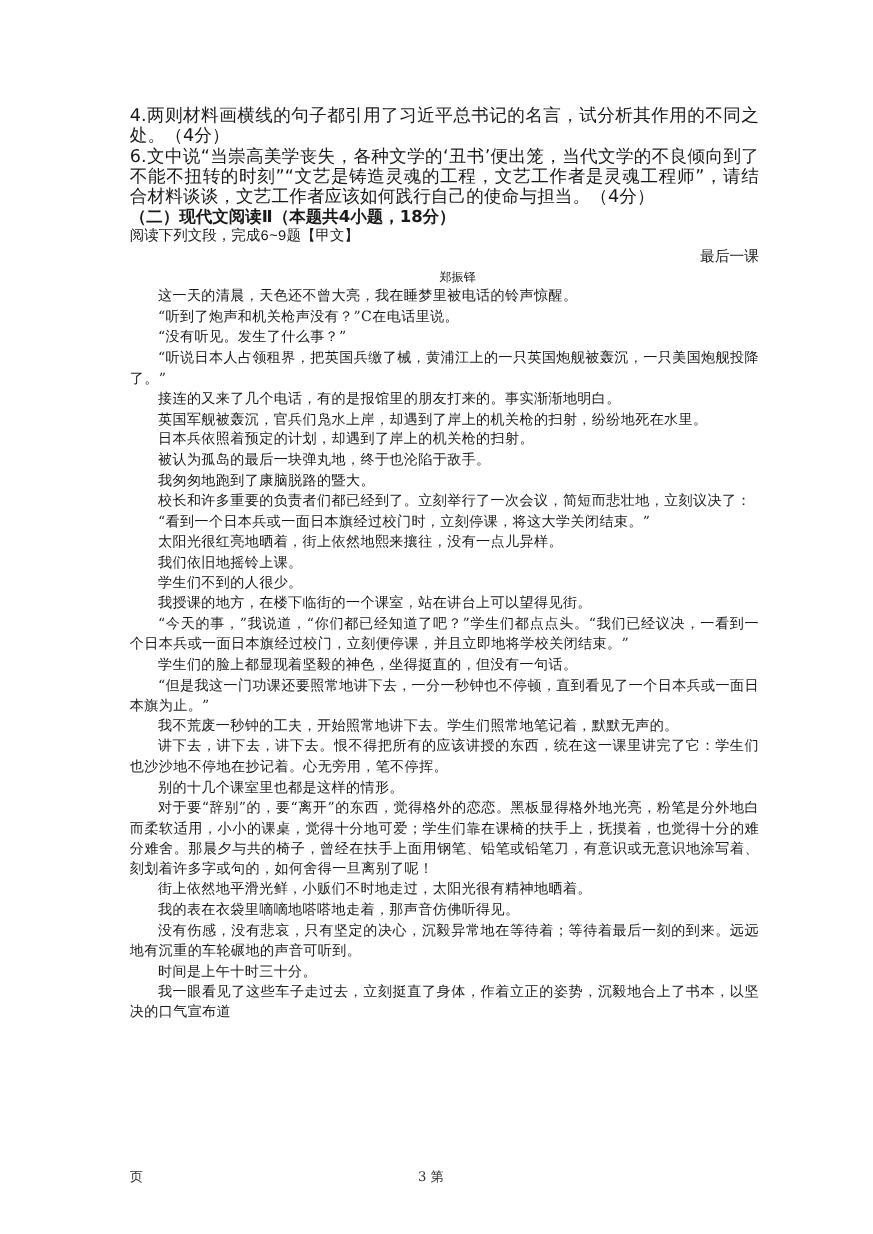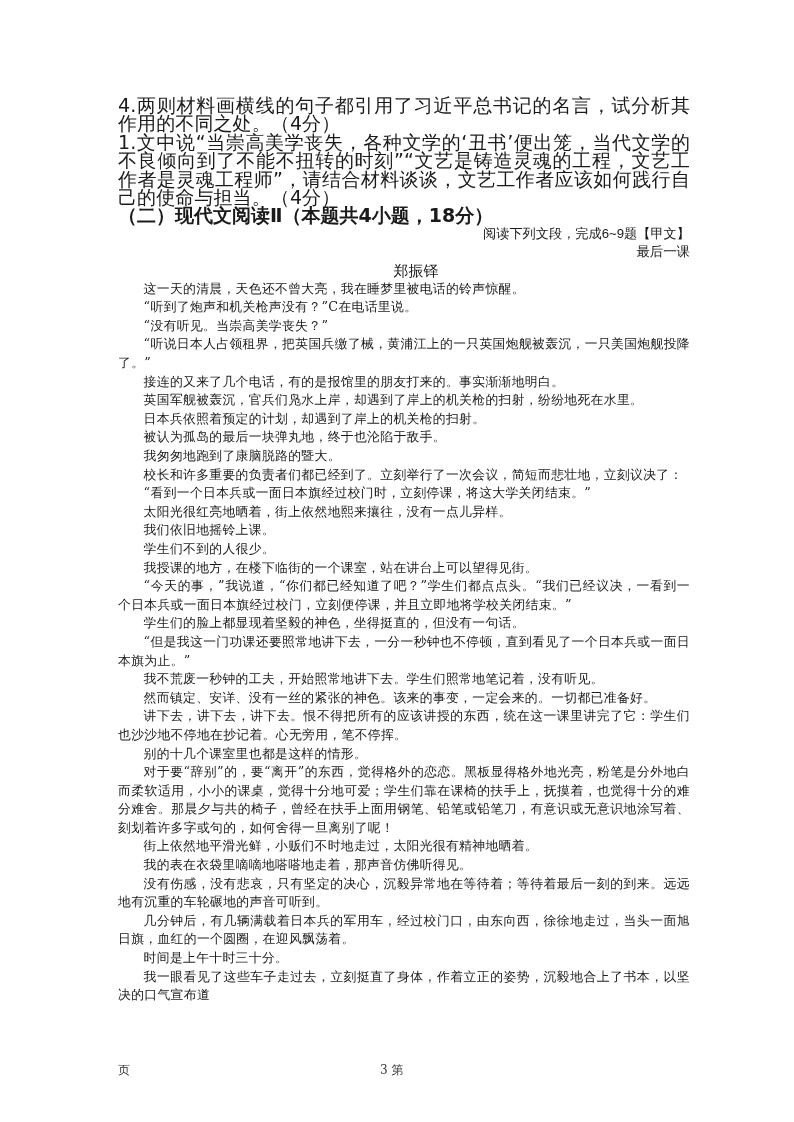--- a/index.html
+++ b/index.html
@@ -1,64 +1,62 @@
 <!DOCTYPE html>
 <html><head>
 <meta charset="utf-8">
 <style>
   html, body { margin: 0; padding: 0; background: #ffffff; }
   body { width: 794px; height: 1122px; position: relative; overflow: hidden; color: #1a1a1a; }
   .page { position: absolute; left: 118px; top: 96px; width: 572px; }
-  .q { font-family: "DejaVu Sans", sans-serif; font-size: 19px; line-height: 18.4px; margin: 0; text-align: justify; letter-spacing: 0.1px; }
-  .sec { font-family: "DejaVu Sans", sans-serif; font-size: 19px; line-height: 18.4px; font-weight: bold; margin: 0; }
-  .intro { font-family: Liberation Sans, sans-serif; font-size: 13.2px; line-height: 18.4px; margin: 0; text-align: right; }
+  .q { font-family: "DejaVu Sans", sans-serif; font-size: 16px; line-height: 18.4px; margin: 0; text-align: justify; letter-spacing: 0.1px; }
+  .sec { font-family: "DejaVu Sans", sans-serif; font-size: 15px; line-height: 18.4px; font-weight: bold; margin: 0; }
+  .intro { font-family: Liberation Mono, monospace; font-size: 13.2px; line-height: 18.4px; margin: 0; }
   .title { font-family: "DejaVu Serif", serif; font-size: 13.4px; line-height: 18.4px; text-align: right; margin: 0; padding-left: 20px; }
-  .author { font-family: "DejaVu Serif", serif; font-size: 15px; line-height: 18px; text-align: center; margin: 0; padding-left: 24px; }
+  .author { font-family: "DejaVu Serif", serif; font-size: 11px; line-height: 18px; text-align: center; margin: 0; padding-left: 24px; }
   .p { font-family: "DejaVu Serif", serif; font-size: 12.8px; line-height: 18.6px; margin: 0; text-indent: 2em; text-align: justify; letter-spacing: 0.35px; }
   .footer { position: absolute; top: 1062px; font-family: "DejaVu Serif", serif; font-size: 12px; color: #333; }
   .footer-left { left: 118px; }
   .footer-right { left: 380px; }
 </style>
 </head>
 <body>
 
 <div class="page">
   <p class="q">4.两则材料画横线的句子都引用了习近平总书记的名言，试分析其作用的不同之处。（4分）</p>
-  <p class="q">1.文中说“当崇高美学丧失，各种文学的‘丑书’便出笼，当代文学的不良倾向到了不能不扭转的时刻”“文艺是铸造灵魂的工程，文艺工作者是灵魂工程师”，请结合材料谈谈，文艺工作者应该如何践行自己的使命与担当。（4分）</p>
+  <p class="q">6.文中说“当崇高美学丧失，各种文学的‘丑书’便出笼，当代文学的不良倾向到了不能不扭转的时刻”“文艺是铸造灵魂的工程，文艺工作者是灵魂工程师”，请结合材料谈谈，文艺工作者应该如何践行自己的使命与担当。（4分）</p>
   <p class="sec">（二）现代文阅读Ⅱ（本题共4小题，18分）</p>
   <p class="intro">阅读下列文段，完成6~9题【甲文】</p>
   <p class="title">最后一课</p>
   <p class="author">郑振铎</p>
   <div>
     <p class="p">这一天的清晨，天色还不曾大亮，我在睡梦里被电话的铃声惊醒。</p>
     <p class="p">“听到了炮声和机关枪声没有？”C在电话里说。</p>
-    <p class="p">“没有听见。当崇高美学丧失？”</p>
+    <p class="p">“没有听见。发生了什么事？”</p>
     <p class="p">“听说日本人占领租界，把英国兵缴了械，黄浦江上的一只英国炮舰被轰沉，一只美国炮舰投降了。”</p>
     <p class="p">接连的又来了几个电话，有的是报馆里的朋友打来的。事实渐渐地明白。</p>
     <p class="p">英国军舰被轰沉，官兵们凫水上岸，却遇到了岸上的机关枪的扫射，纷纷地死在水里。</p>
     <p class="p">日本兵依照着预定的计划，却遇到了岸上的机关枪的扫射。</p>
     <p class="p">被认为孤岛的最后一块弹丸地，终于也沦陷于敌手。</p>
     <p class="p">我匆匆地跑到了康脑脱路的暨大。</p>
     <p class="p">校长和许多重要的负责者们都已经到了。立刻举行了一次会议，简短而悲壮地，立刻议决了：</p>
     <p class="p">“看到一个日本兵或一面日本旗经过校门时，立刻停课，将这大学关闭结束。”</p>
     <p class="p">太阳光很红亮地晒着，街上依然地熙来攘往，没有一点儿异样。</p>
     <p class="p">我们依旧地摇铃上课。</p>
     <p class="p">学生们不到的人很少。</p>
     <p class="p">我授课的地方，在楼下临街的一个课室，站在讲台上可以望得见街。</p>
     <p class="p">“今天的事，”我说道，“你们都已经知道了吧？”学生们都点点头。“我们已经议决，一看到一个日本兵或一面日本旗经过校门，立刻便停课，并且立即地将学校关闭结束。”</p>
     <p class="p">学生们的脸上都显现着坚毅的神色，坐得挺直的，但没有一句话。</p>
     <p class="p">“但是我这一门功课还要照常地讲下去，一分一秒钟也不停顿，直到看见了一个日本兵或一面日本旗为止。”</p>
-    <p class="p">我不荒废一秒钟的工夫，开始照常地讲下去。学生们照常地笔记着，没有听见。</p>
-    <p class="p">然而镇定、安详、没有一丝的紧张的神色。该来的事变，一定会来的。一切都已准备好。</p>
+    <p class="p">我不荒废一秒钟的工夫，开始照常地讲下去。学生们照常地笔记着，默默无声的。</p>
     <p class="p">讲下去，讲下去，讲下去。恨不得把所有的应该讲授的东西，统在这一课里讲完了它：学生们也沙沙地不停地在抄记着。心无旁用，笔不停挥。</p>
     <p class="p">别的十几个课室里也都是这样的情形。</p>
     <p class="p">对于要“辞别”的，要“离开”的东西，觉得格外的恋恋。黑板显得格外地光亮，粉笔是分外地白而柔软适用，小小的课桌，觉得十分地可爱；学生们靠在课椅的扶手上，抚摸着，也觉得十分的难分难舍。那晨夕与共的椅子，曾经在扶手上面用钢笔、铅笔或铅笔刀，有意识或无意识地涂写着、刻划着许多字或句的，如何舍得一旦离别了呢！</p>
     <p class="p">街上依然地平滑光鲜，小贩们不时地走过，太阳光很有精神地晒着。</p>
     <p class="p">我的表在衣袋里嘀嘀地嗒嗒地走着，那声音仿佛听得见。</p>
     <p class="p">没有伤感，没有悲哀，只有坚定的决心，沉毅异常地在等待着；等待着最后一刻的到来。远远地有沉重的车轮碾地的声音可听到。</p>
-    <p class="p">几分钟后，有几辆满载着日本兵的军用车，经过校门口，由东向西，徐徐地走过，当头一面旭日旗，血红的一个圆圈，在迎风飘荡着。</p>
     <p class="p">时间是上午十时三十分。</p>
     <p class="p">我一眼看见了这些车子走过去，立刻挺直了身体，作着立正的姿势，沉毅地合上了书本，以坚决的口气宣布道</p>
   </div>
 </div>
 
 <div class="footer footer-left">页</div>
 <div class="footer footer-right">3 第</div>
 
 </body></html>

